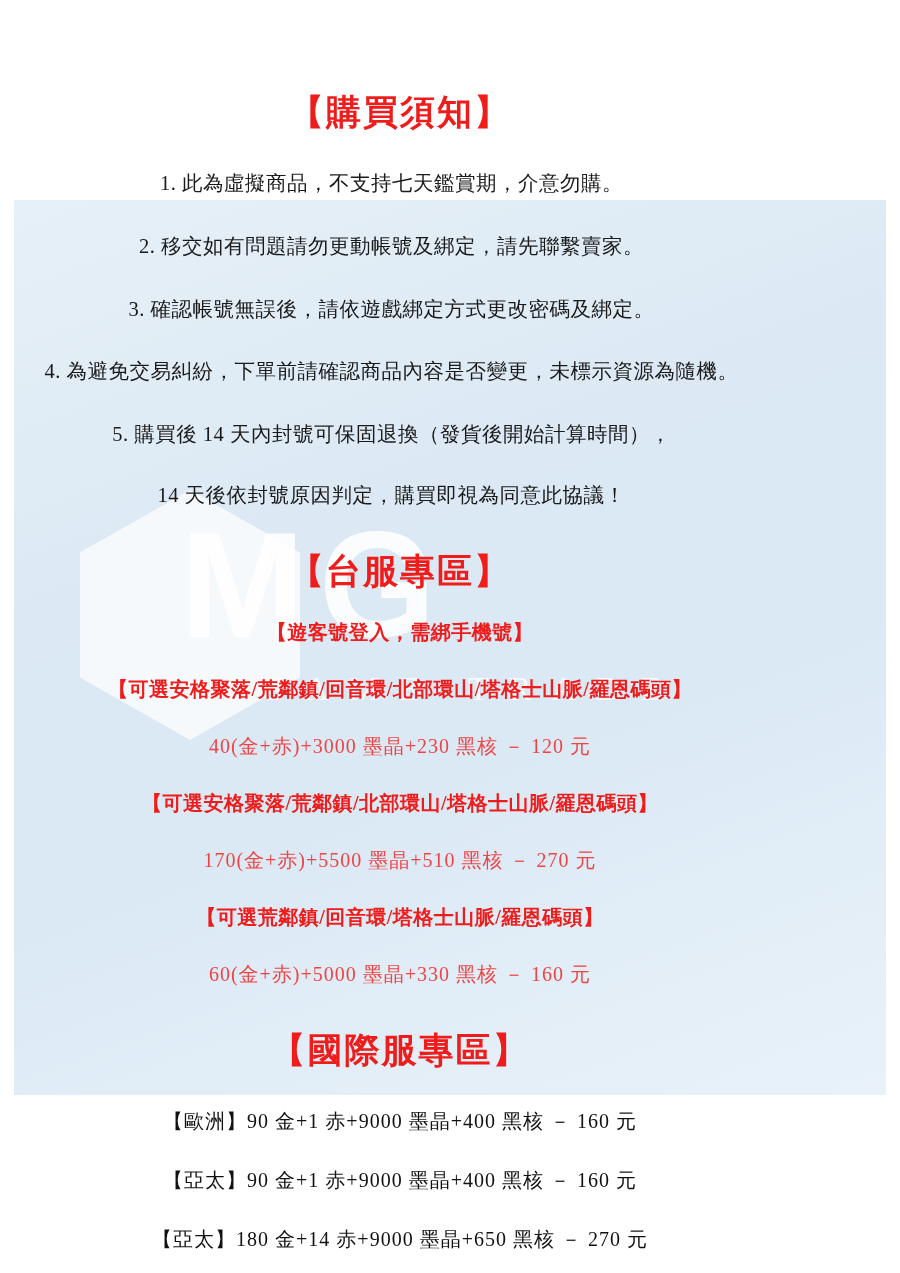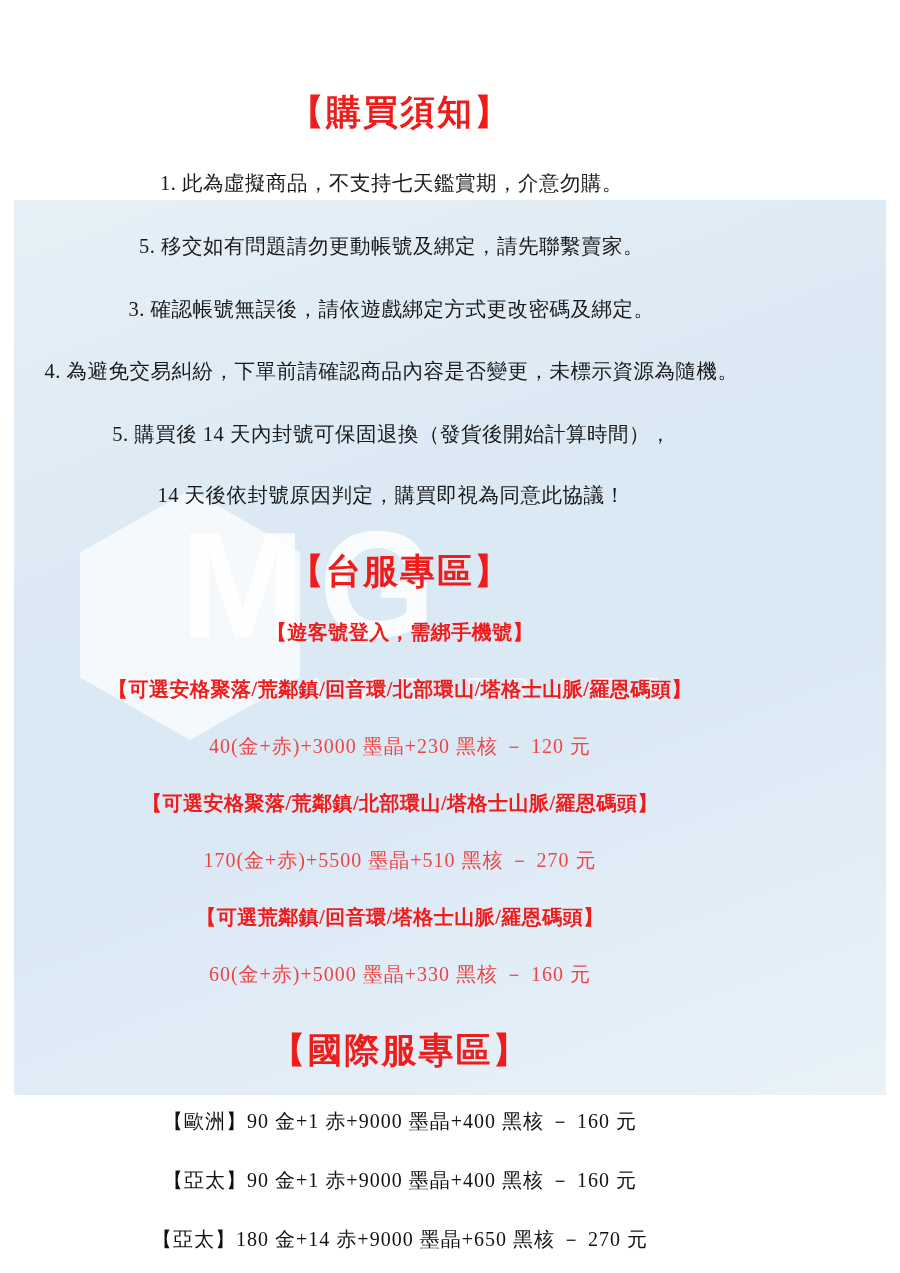--- a/index.html
+++ b/index.html
@@ -138,21 +138,21 @@
     <div class="wm-hex"></div>
     <div class="wm-text">MG</div>
     <div class="wm-sub">GAME TRADE</div>
   </div>
 
   <div class="content">
 
     <h1 class="heading">【購買須知】</h1>
 
     <p class="note">1. 此為虛擬商品，不支持七天鑑賞期，介意勿購。</p>
-    <p class="note">5. 移交如有問題請勿更動帳號及綁定，請先聯繫賣家。</p>
+    <p class="note">2. 移交如有問題請勿更動帳號及綁定，請先聯繫賣家。</p>
     <p class="note">3. 確認帳號無誤後，請依遊戲綁定方式更改密碼及綁定。</p>
     <p class="note">4. 為避免交易糾紛，下單前請確認商品內容是否變更，未標示資源為隨機。</p>
     <p class="note tight">5. 購買後 14 天內封號可保固退換（發貨後開始計算時間），</p>
     <p class="note tight">14 天後依封號原因判定，購買即視為同意此協議！</p>
 
     <h1 class="heading second">【台服專區】</h1>
 
     <p class="red-line small">【遊客號登入，需綁手機號】</p>
 
     <p class="red-line">【可選安格聚落/荒鄰鎮/回音環/北部環山/塔格士山脈/羅恩碼頭】</p>

